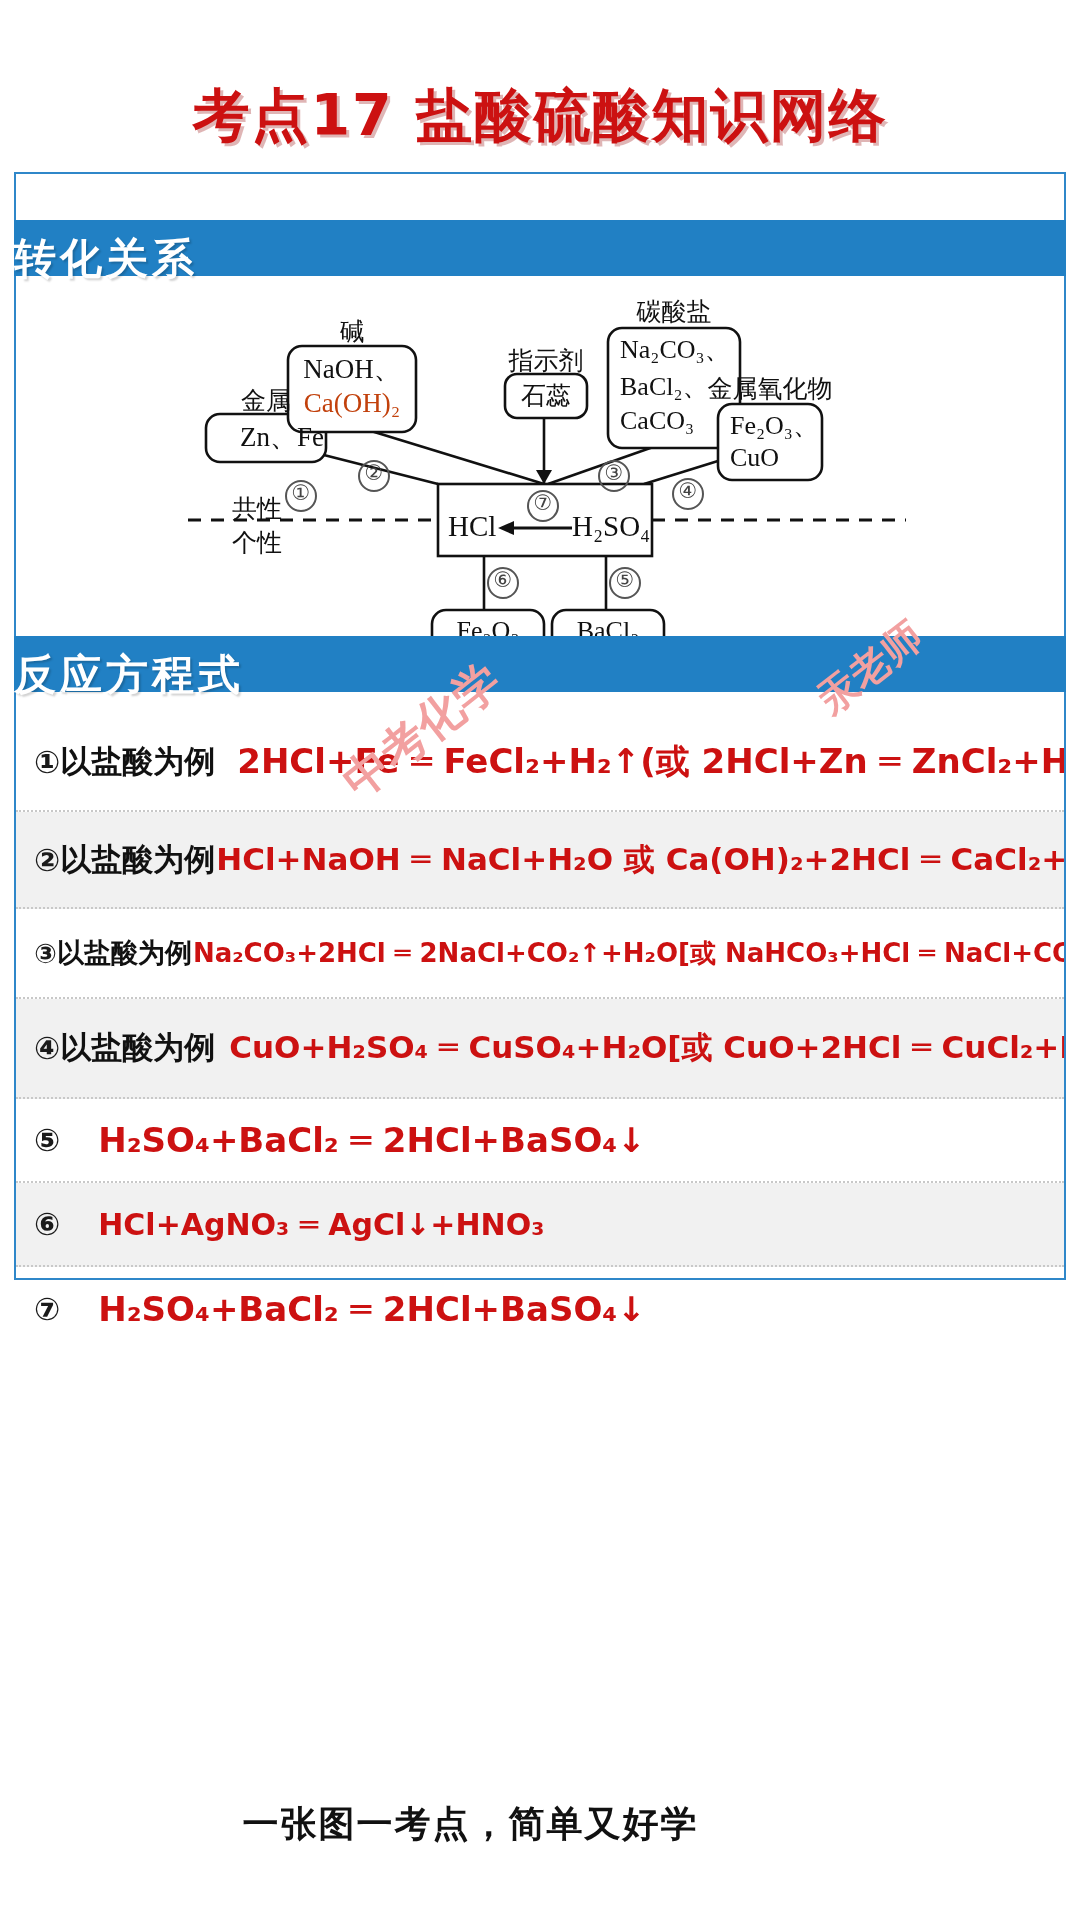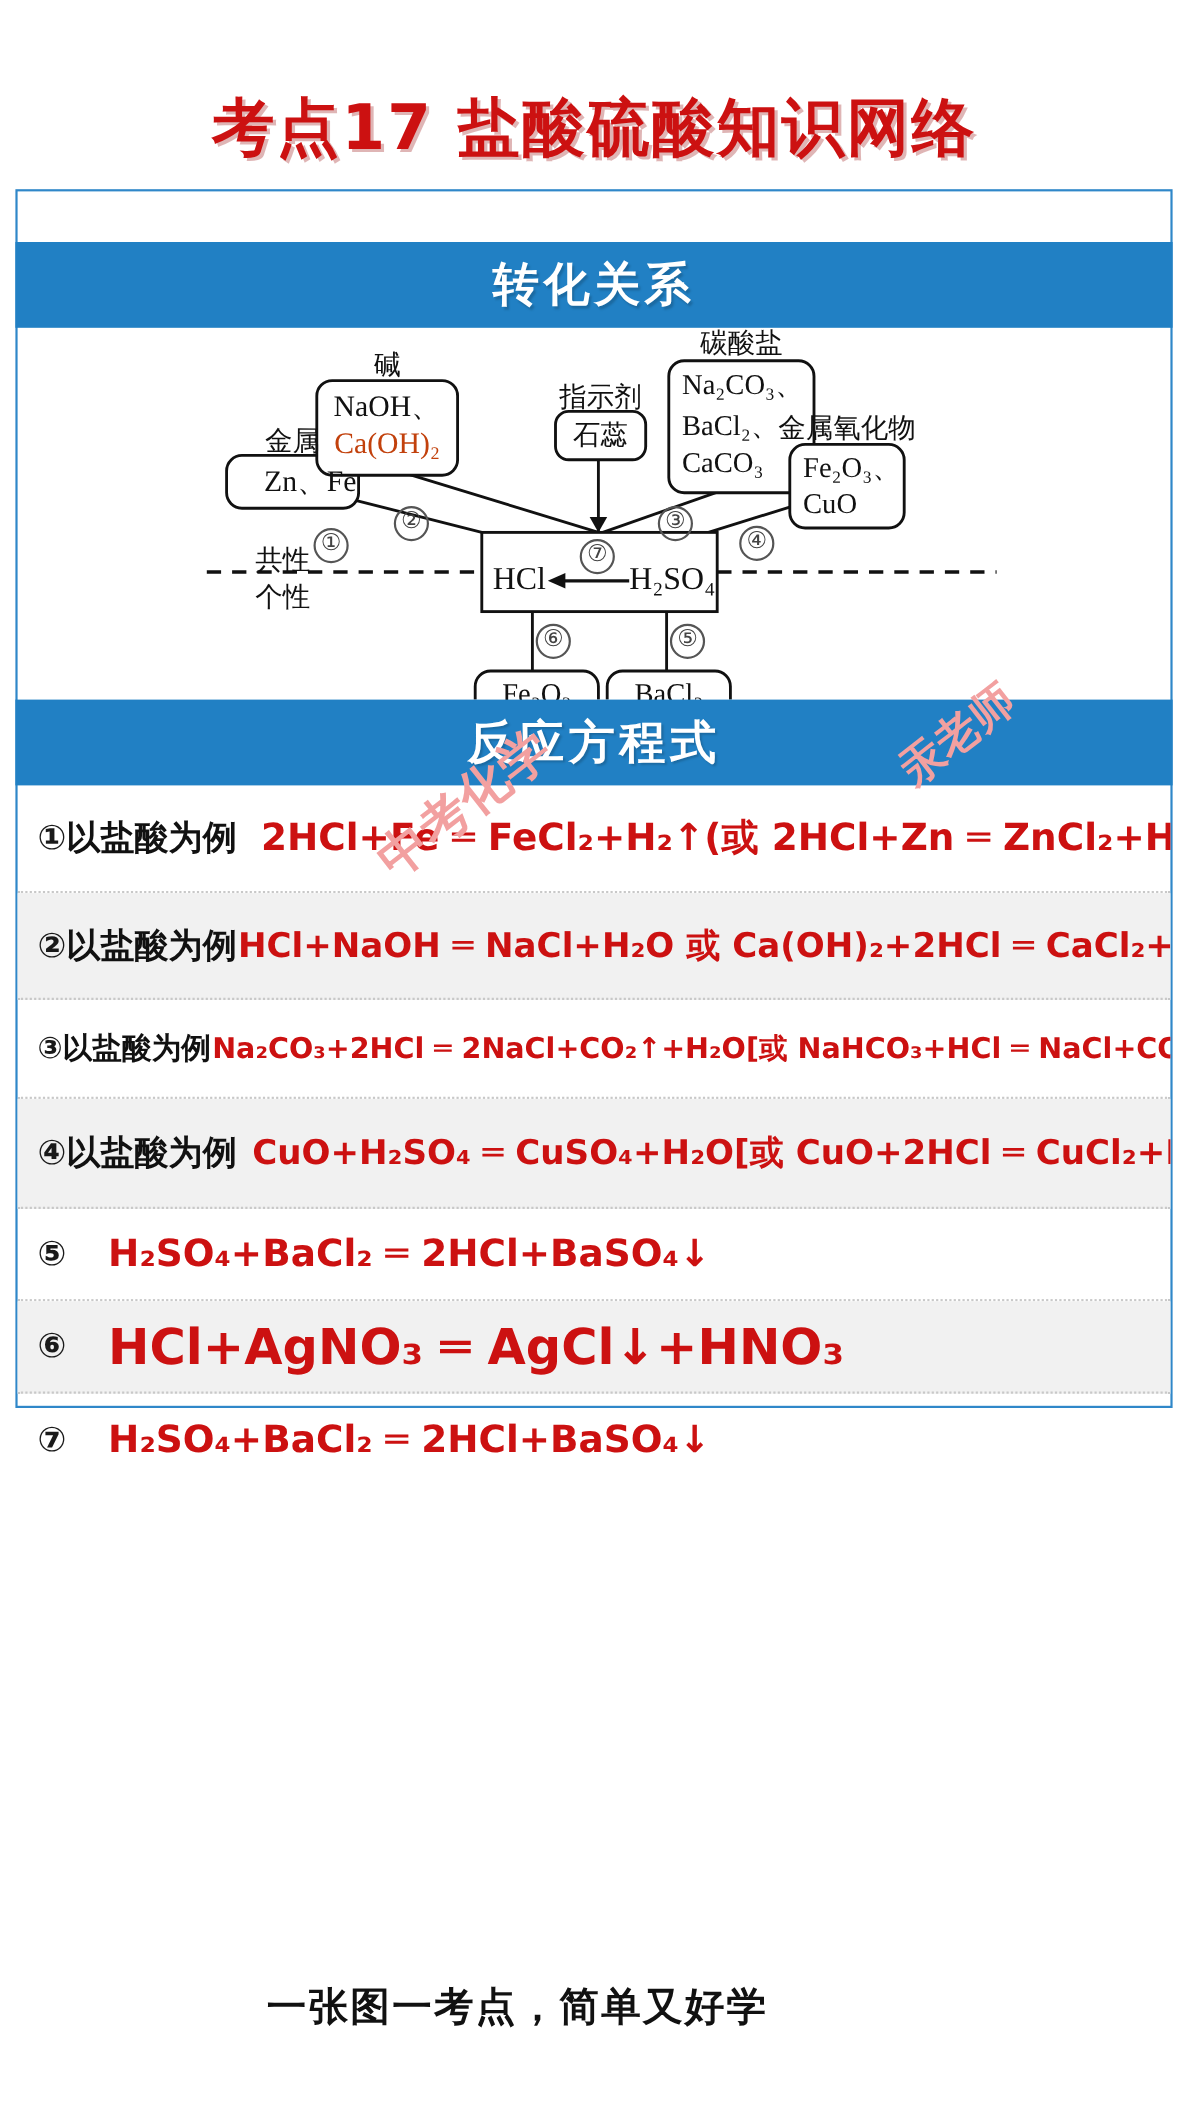--- a/index.html
+++ b/index.html
@@ -27,25 +27,25 @@
   .card{
     position:absolute;left:14px;top:172px;width:1052px;height:1108px;
     border:2px solid #2f87c9;
     box-sizing:border-box;
     background:#fff;
   }
 
   .band{
     background:#2180c4;
     color:#ffffff;
-    text-align:center;
+    text-align:left;
     font-weight:bold;
     font-size:42px;
     letter-spacing:4px;
-    height:78px;
+    height:56px;
     line-height:78px;
     font-family:"DejaVu Sans","Liberation Sans",sans-serif;
     text-shadow:2px 2px 2px rgba(0,0,0,.18);
   }
   .band.b1{position:absolute;left:-2px;top:46px;width:1052px;}
   .band.b2{position:absolute;left:-2px;top:462px;width:1052px;}
 
   
   .diagram{
     position:absolute;left:0;top:124px;width:1048px;height:338px;
@@ -84,21 +84,21 @@
   .r1 .eq{font-size:34px;margin-left:22px}
   .r2 .num,.r2 .lead{font-size:31px}
   .r2 .eq{font-size:31px;margin-left:1px}
   .r3 .num,.r3 .lead{font-size:27px}
   .r3 .eq{font-size:26px;margin-left:1px}
   .r4 .num,.r4 .lead{font-size:31px}
   .r4 .eq{font-size:31px;margin-left:14px}
   .r5 .num{font-size:31px}
   .r5 .eq{font-size:34px;margin-left:38px}
   .r6 .num{font-size:31px}
-  .r6 .eq{font-size:45px;margin-left:38px}
+  .r6 .eq{font-size:30px;margin-left:38px}
   .r7 .num{font-size:31px}
   .r7 .eq{font-size:34px;margin-left:38px}
 
   
   .footer{
     position:absolute;left:0;top:1800px;width:941px;
     text-align:center;
     font-size:36px;font-weight:bold;color:#111;
     letter-spacing:2px;
     font-family:"DejaVu Sans","Liberation Sans",sans-serif;

